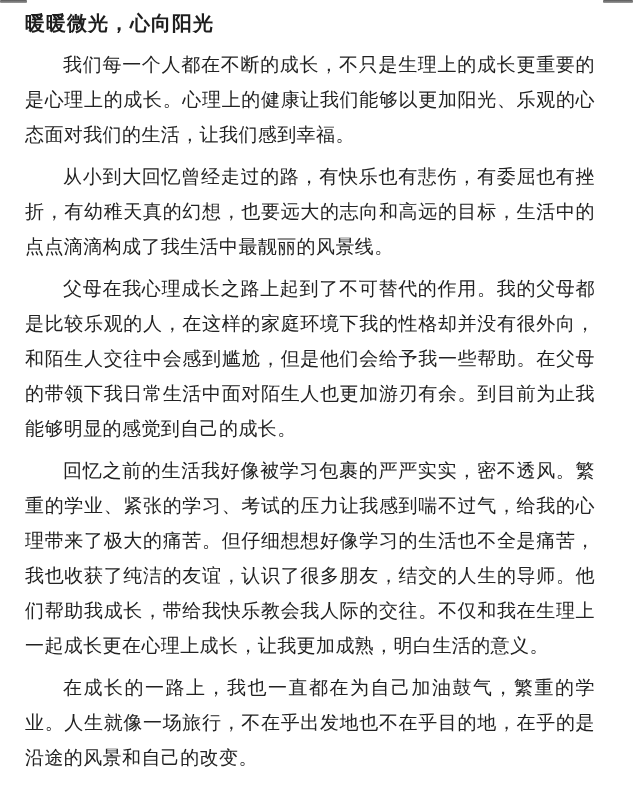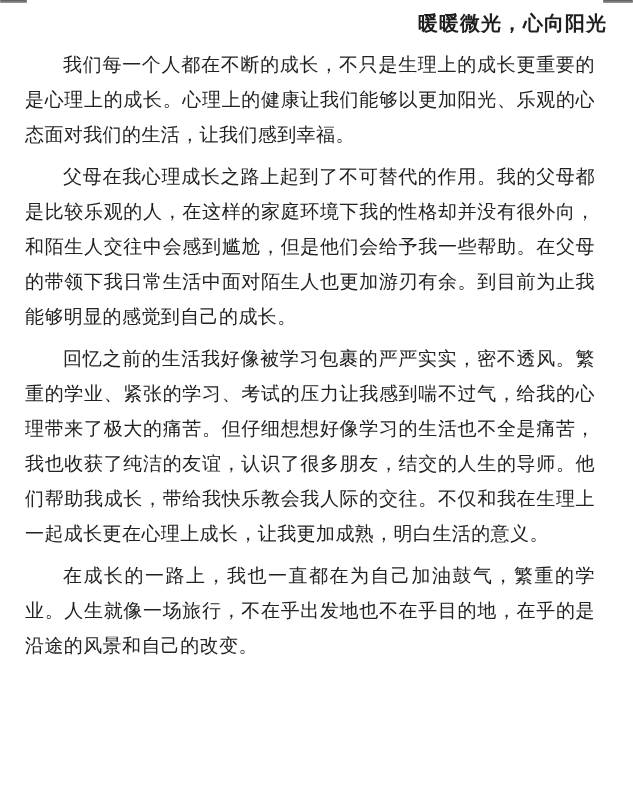--- a/index.html
+++ b/index.html
@@ -23,21 +23,21 @@
   }
   .scan-artifact.left  { left: 0;  width: 27px; }
   .scan-artifact.right { right: 0; width: 30px; }
   .page {
     box-sizing: border-box;
     width: 633px;
     padding: 9px 26px 0 25px;
   }
   .essay-title {
     margin: 0 0 10px 0;
-    text-align: right;
+    text-align: left;
     font-size: 20px;
     line-height: 28px;
     font-weight: 600;
     letter-spacing: 1px;
     color: #1e1e1e;
   }
   .essay-paragraph {
     margin: 0 12px 7px 0;
     font-size: 19px;
     line-height: 35px;
@@ -53,19 +53,20 @@
 <body>
 
 <div class="scan-artifact left"></div>
 <div class="scan-artifact right"></div>
 
 <div class="page">
   <h1 class="essay-title">暖暖微光，心向阳光</h1>
 
   <p class="essay-paragraph">我们每一个人都在不断的成长，不只是生理上的成长更重要的是心理上的成长。心理上的健康让我们能够以更加阳光、乐观的心态面对我们的生活，让我们感到幸福。</p>
 
+  <p class="essay-paragraph">从小到大回忆曾经走过的路，有快乐也有悲伤，有委屈也有挫折，有幼稚天真的幻想，也要远大的志向和高远的目标，生活中的点点滴滴构成了我生活中最靓丽的风景线。</p>
 
   <p class="essay-paragraph">父母在我心理成长之路上起到了不可替代的作用。我的父母都是比较乐观的人，在这样的家庭环境下我的性格却并没有很外向，和陌生人交往中会感到尴尬，但是他们会给予我一些帮助。在父母的带领下我日常生活中面对陌生人也更加游刃有余。到目前为止我能够明显的感觉到自己的成长。</p>
 
   <p class="essay-paragraph">回忆之前的生活我好像被学习包裹的严严实实，密不透风。繁重的学业、紧张的学习、考试的压力让我感到喘不过气，给我的心理带来了极大的痛苦。但仔细想想好像学习的生活也不全是痛苦，我也收获了纯洁的友谊，认识了很多朋友，结交的人生的导师。他们帮助我成长，带给我快乐教会我人际的交往。不仅和我在生理上一起成长更在心理上成长，让我更加成熟，明白生活的意义。</p>
 
   <p class="essay-paragraph">在成长的一路上，我也一直都在为自己加油鼓气，繁重的学业。人生就像一场旅行，不在乎出发地也不在乎目的地，在乎的是沿途的风景和自己的改变。</p>
 </div>
 
 </body></html>

